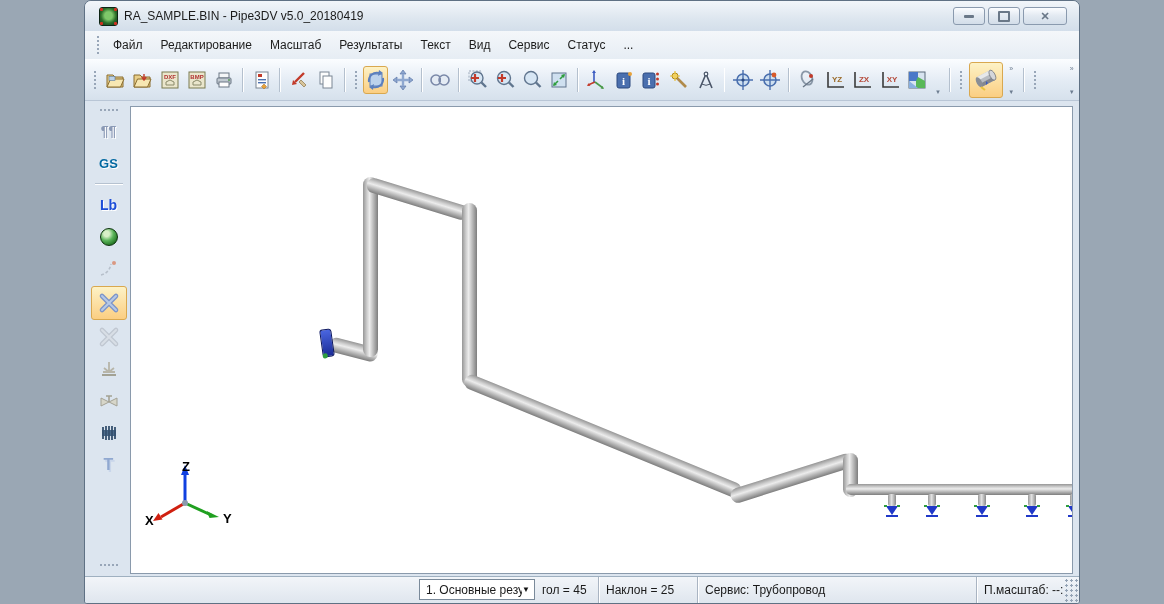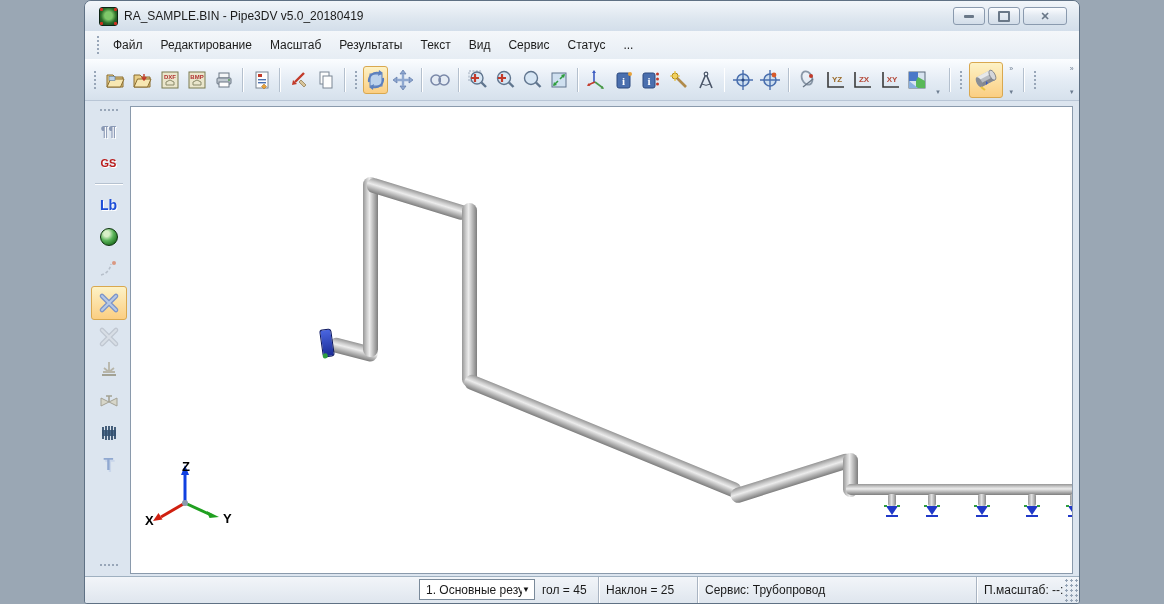--- a/index.html
+++ b/index.html
@@ -365,21 +365,21 @@
   </div>
 
   <div class="body">
 
     <div class="sidebar">
       <div class="grip-h"></div>
       <div class="sbtn">
         <span class="s-ico" style="font-size:14px;color:#8a99b5;text-shadow:1px 1px 0 #fff;">¶¶</span>
       </div>
       <div class="sbtn">
-        <span class="s-ico" style="font-size:11px;color:#b91c1c;text-shadow:1px 1px 0 #fff;">GS</span>
+        <span class="s-ico" style="font-size:13px;color:#0369a1;text-shadow:1px 1px 0 #fff;">GS</span>
       </div>
       <div class="ssep"></div>
       <div class="sbtn">
         <span class="s-ico" style="font-size:14px;color:#1d4ed8;text-shadow:1px 1px 0 #fff;">Lb</span>
       </div>
       <div class="sbtn">
         <span style="display:block;width:16px;height:16px;border-radius:50%;
           background:radial-gradient(circle at 35% 30%,#d8f0c8 0 18%,#5ab45a 45%,#1e6e1e 80%,#0e3a0e 100%);border:1px solid #0c330c;"></span>
       </div>
       <div class="sbtn">

